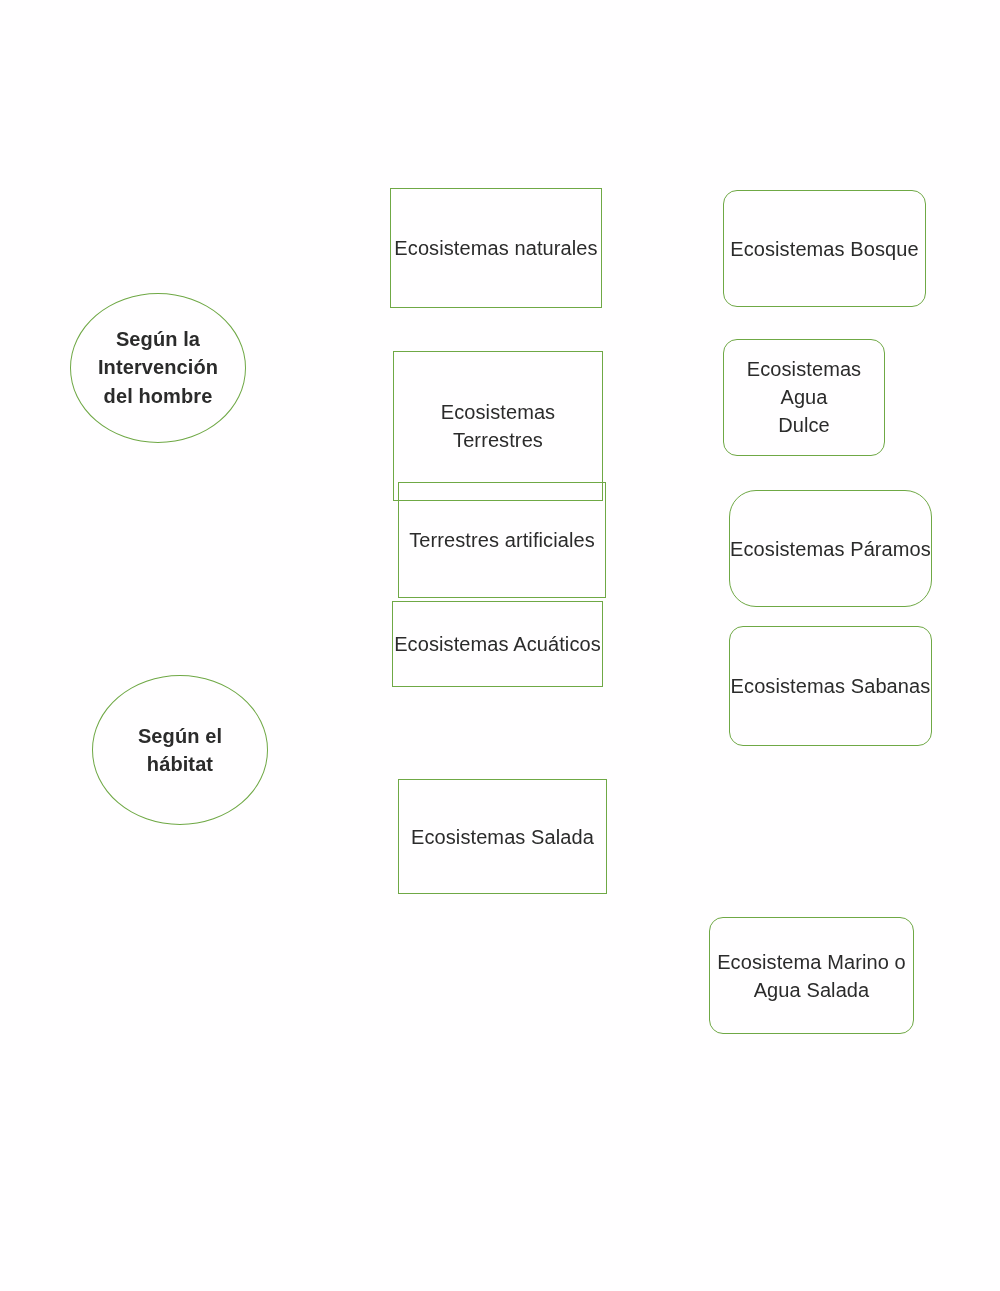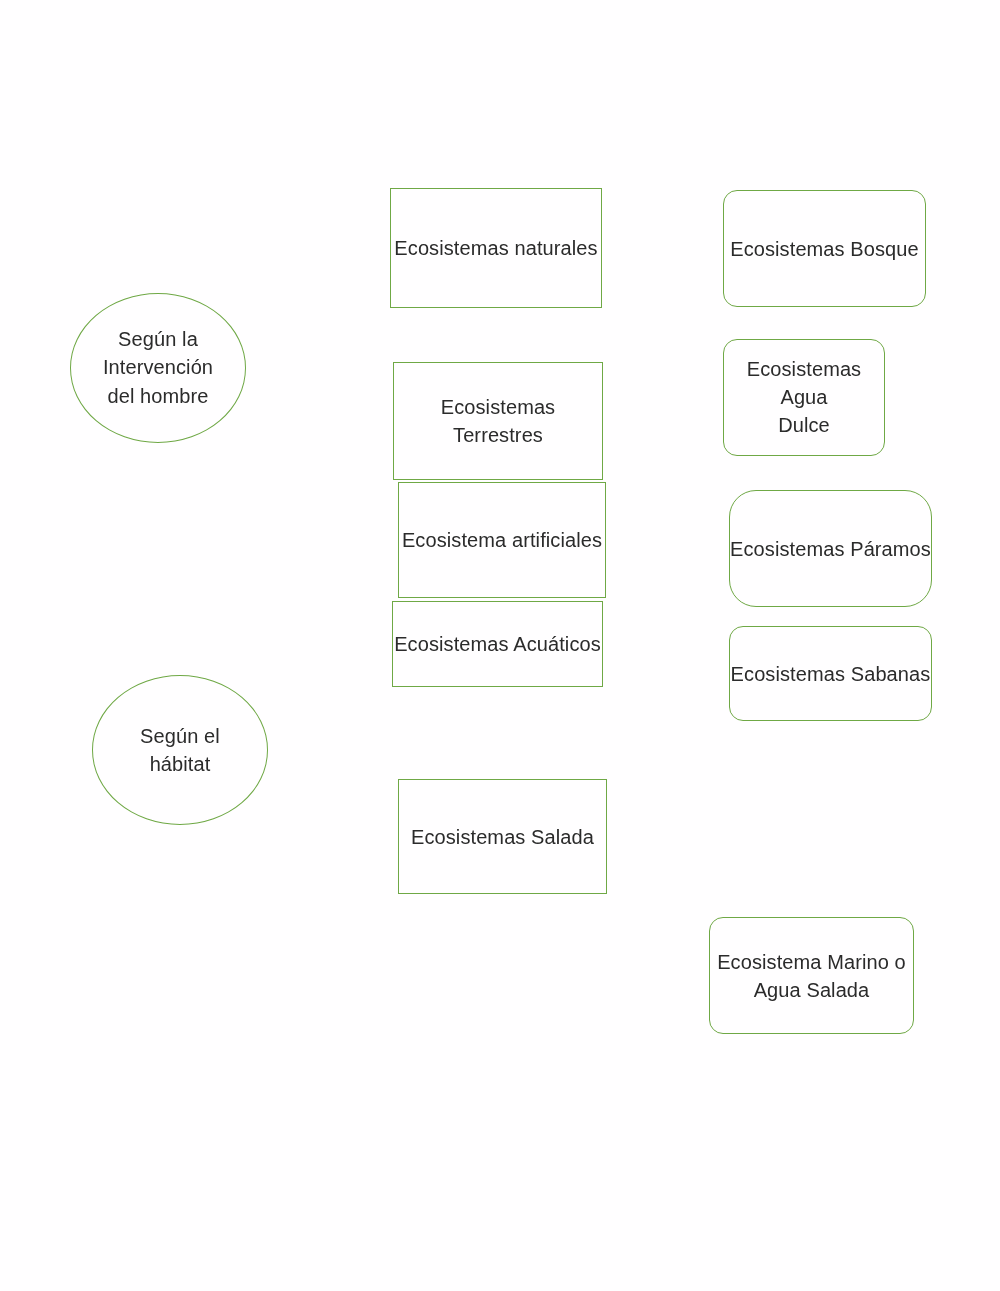--- a/index.html
+++ b/index.html
@@ -33,20 +33,21 @@
     pointer-events: none;
   }
 
   
   .ellipse {
     position: absolute;
     border: 1.3px solid #6fa845;
     border-radius: 50%;
     background: transparent;
     box-sizing: border-box;
+    font-weight: bold;
   }
   .ellipse .node-label {
     top: 50%;
     transform: translateY(-50%);
   }
 
   
   .rect {
     position: absolute;
     border: 1.4px solid #6fa845;
@@ -87,26 +88,26 @@
 
   <div class="ellipse" style="left:92px; top:675px; width:176px; height:150px;">
     <div class="node-label">Según el
 hábitat</div>
   </div>
 
   <div class="rect" style="left:390px; top:188px; width:212px; height:120px;">
     <div class="node-label">Ecosistemas naturales</div>
   </div>
 
-  <div class="rect" style="left:393px; top:362px; width:210px; height:118px;">
+  <div class="rect" style="left:393px; top:351px; width:210px; height:150px;">
     <div class="node-label">Ecosistemas Terrestres</div>
   </div>
 
   <div class="rect" style="left:398px; top:482px; width:208px; height:116px;">
-    <div class="node-label">Ecosistema artificiales</div>
+    <div class="node-label">Terrestres artificiales</div>
   </div>
 
   <div class="rect" style="left:392px; top:601px; width:211px; height:86px;">
     <div class="node-label">Ecosistemas Acuáticos</div>
   </div>
 
   <div class="rect" style="left:398px; top:779px; width:209px; height:115px;">
     <div class="node-label">Ecosistemas Salada</div>
   </div>
 
@@ -116,21 +117,21 @@
 
   <div class="rrect" style="left:723px; top:339px; width:162px; height:117px;">
     <div class="node-label two-line">Ecosistemas Agua
 Dulce</div>
   </div>
 
   <div class="rrect" style="left:729px; top:490px; width:203px; height:117px;border-radius:27px;">
     <div class="node-label">Ecosistemas Páramos</div>
   </div>
 
-  <div class="rrect" style="left:729px; top:626px; width:203px; height:95px;padding-left:20px;">
+  <div class="rrect" style="left:729px; top:626px; width:203px; height:120px;padding-left:20px;">
     <div class="node-label">Ecosistemas Sabanas</div>
   </div>
 
 
   <div class="rrect" style="left:709px; top:917px; width:205px; height:117px;">
     <div class="node-label two-line">Ecosistema Marino o
 Agua Salada</div>
   </div>
 
 </div>

